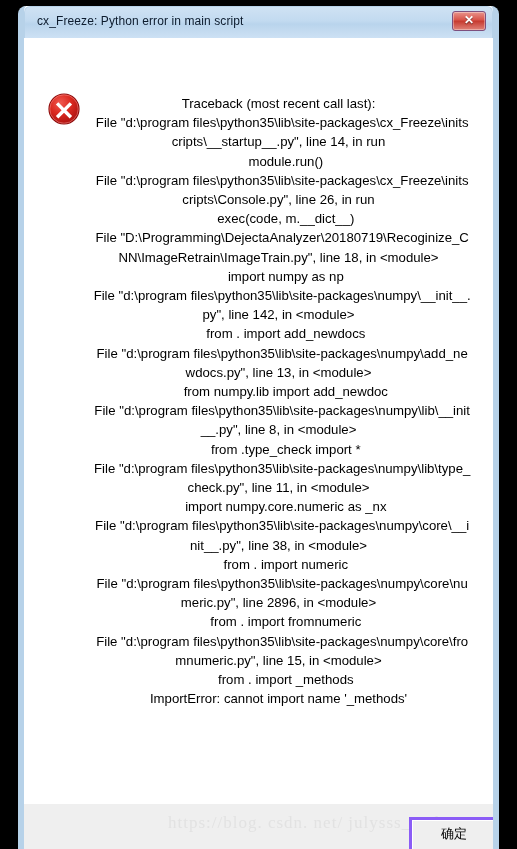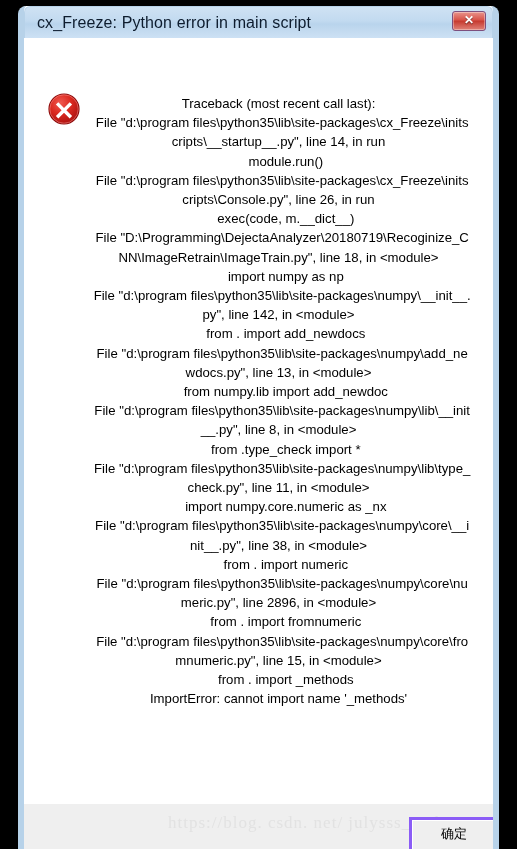--- a/index.html
+++ b/index.html
@@ -47,21 +47,21 @@
     border: 1px solid #b7d2e9;
     border-bottom: none;
     border-radius: 6px 6px 0 0;
     box-sizing: border-box;
     margin: 0;
   }
   #title-text {
     position: absolute;
     left: 12px;
     top: 7px;
-    font-size: 16px;
+    font-size: 12px;
     color: #0d1c2e;
     letter-spacing: 0.1px;
     white-space: nowrap;
   }
   #close-button {
     position: absolute;
     right: 6px;
     top: 4px;
     width: 32px;
     height: 18px;

